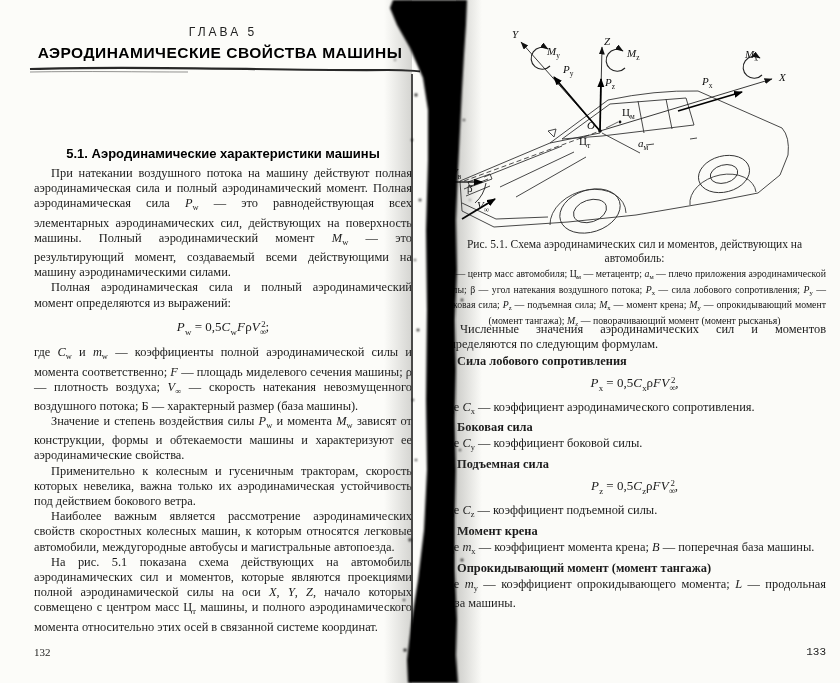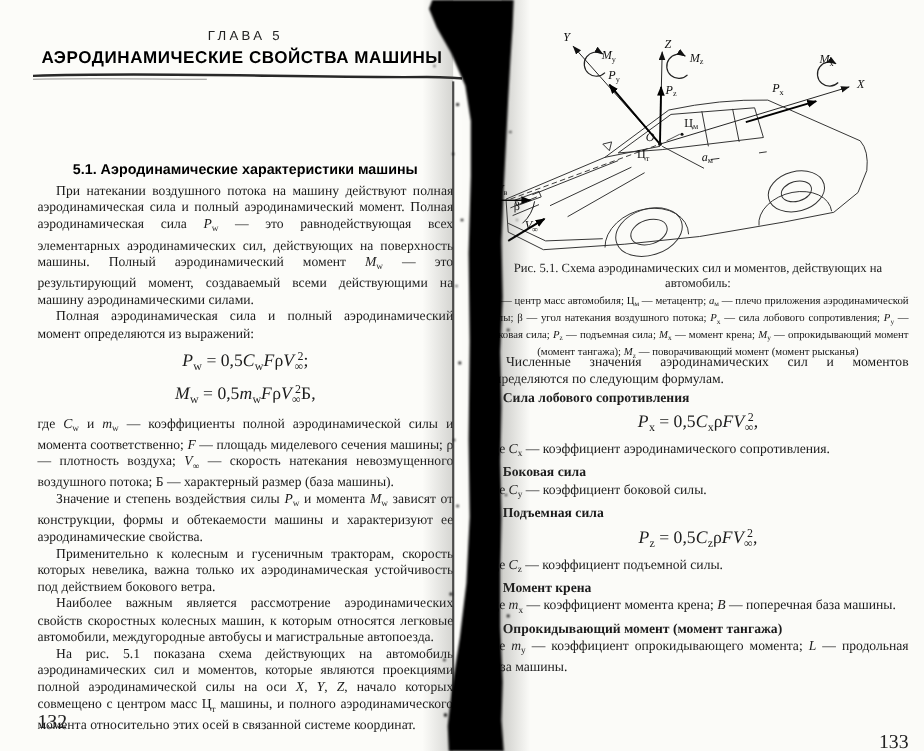--- a/index.html
+++ b/index.html
@@ -15,30 +15,30 @@
   .chapter-title{position:absolute;top:44px;left:24px;width:392px;text-align:center;
       font-family:"Liberation Sans",sans-serif;font-size:15.5px;font-weight:bold;letter-spacing:.5px;color:#000;}
   .section-title{position:absolute;top:146px;left:34px;width:378px;text-align:center;
       font-family:"Liberation Sans",sans-serif;font-size:13px;font-weight:bold;color:#000;}
 
   
   .flow{position:absolute;text-align:justify;font-size:12.4px;line-height:15.2px;}
   .flow-left{left:34px;top:166px;width:378px;}
   .flow p{margin:0;text-indent:17px;}
   .flow p.noindent{text-indent:0;}
-  .formula{font-size:16px;text-align:center;text-indent:0;margin:6px 0 6px 0;}
+  .formula{font-size:13px;text-align:center;text-indent:0;margin:6px 0 6px 0;}
   .formula i{letter-spacing:.3px;}
   .formula sup{margin-left:-5px;}
   sub,sup{font-size:.68em;}
   sub{vertical-align:-.35em;}
   sup{vertical-align:.5em;}
 
-  .page-num{position:absolute;font-size:18px;color:#222;}
+  .page-num{position:absolute;font-size:11px;color:#222;}
   .pn-left{left:34px;top:646px;}
-  .pn-right{right:14px;top:664px;}
+  .pn-right{right:14px;top:646px;font-family:Liberation Mono, monospace;}
 
   
   .rule-svg{position:absolute;left:28px;top:62px;width:448px;height:26px;}
   .edge-line{position:absolute;left:411px;top:74px;width:2px;height:588px;background:#2b2b2b;opacity:.85;}
 
   
   .figure{position:absolute;left:30px;top:5px;width:390px;height:235px;}
   .figure svg{position:absolute;left:0;top:0;}
   .flabel{position:absolute;font-size:11px;color:#111;white-space:nowrap;}
   .flabel i{font-family:"Liberation Serif",serif;}
@@ -73,21 +73,20 @@
       <path d="M2,7 C120,3 250,9 360,8 C398,8 424,12 444,22" stroke="#111" stroke-width="2.2" fill="none" opacity=".9"></path>
       <path d="M2,10 C60,9 110,10 160,10" stroke="#111" stroke-width="1" fill="none" opacity=".45"></path>
     </svg>
 
     <div class="section-title">5.1. Аэродинамические характеристики машины</div>
 
     <div class="flow flow-left">
       <p>При натекании воздушного потока на машину действуют полная аэродинамическая сила и полный аэродинамический момент. Полная аэродинамическая сила <i>P</i><sub>w</sub> — это равнодействующая всех элементарных аэродинамических сил, действующих на поверхность машины. Полный аэродинамический момент <i>M</i><sub>w</sub> — это результирующий момент, создаваемый всеми действующими на машину аэродинамическими силами.</p>
       <p>Полная аэродинамическая сила и полный аэродинамический момент определяются из выражений:</p>
       <div class="formula"><i>P</i><sub>w</sub> = 0,5<i>C</i><sub>w</sub><i>F</i>ρ<i>V</i><sub>∞</sub><sup>2</sup>;</div>
-      <div class="formula"><i>M</i><sub>w</sub> = 0,5<i>m</i><sub>w</sub><i>F</i>ρ<i>V</i><sub>∞</sub><sup>2</sup>Б,</div>
       <p class="noindent">где <i>C</i><sub>w</sub> и <i>m</i><sub>w</sub> — коэффициенты полной аэродинамической силы и момента соответственно; <i>F</i> — площадь миделевого сечения машины; ρ — плотность воздуха; <i>V</i><sub>∞</sub> — скорость натекания невозмущенного воздушного потока; Б — характерный размер (база машины).</p>
       <p>Значение и степень воздействия силы <i>P</i><sub>w</sub> и момента <i>M</i><sub>w</sub> зависят от конструкции, формы и обтекаемости машины и характеризуют ее аэродинамические свойства.</p>
       <p>Применительно к колесным и гусеничным тракторам, скорость которых невелика, важна только их аэродинамическая устойчивость под действием бокового ветра.</p>
       <p>Наиболее важным является рассмотрение аэродинамических свойств скоростных колесных машин, к которым относятся легковые автомобили, междугородные автобусы и магистральные автопоезда.</p>
       <p>На рис. 5.1 показана схема действующих на автомобиль аэродинамических сил и моментов, которые являются проекциями полной аэродинамической силы на оси <i>X</i>, <i>Y</i>, <i>Z</i>, начало которых совмещено с центром масс Ц<sub>т</sub> машины, и полного аэродинамического момента относительно этих осей в связанной системе координат.</p>
     </div>
 
     <div class="page-num pn-left">132</div>
     <div class="edge-line"></div>
   </div>
@@ -158,21 +157,21 @@
         </g>
         <line x1="168" y1="117" x2="156" y2="123" stroke="#222" stroke-width=".7"></line>
       </svg>
 
       <span class="flabel" style="left:62px;top:23px"><i>Y</i></span>
       <span class="flabel" style="left:154px;top:30px"><i>Z</i></span>
       <span class="flabel" style="left:329px;top:66px"><i>X</i></span>
       <span class="flabel" style="left:97px;top:40px"><i>M</i><sub>y</sub></span>
       <span class="flabel" style="left:177px;top:42px"><i>M</i><sub>z</sub></span>
       <span class="flabel" style="left:295px;top:43px"><i>M</i><sub>x</sub></span>
-      <span class="flabel" style="left:103px;top:58px"><i>P</i><sub>y</sub></span>
+      <span class="flabel" style="left:113px;top:58px"><i>P</i><sub>y</sub></span>
       <span class="flabel" style="left:155px;top:71px"><i>P</i><sub>z</sub></span>
       <span class="flabel" style="left:252px;top:70px"><i>P</i><sub>x</sub></span>
       <span class="flabel" style="left:137px;top:114px"><i>O</i></span>
       <span class="flabel" style="left:172px;top:101px">Ц<sub>м</sub></span>
       <span class="flabel" style="left:129px;top:130px">Ц<sub>т</sub></span>
       <span class="flabel" style="left:188px;top:132px"><i>a</i><sub>м</sub></span>
       <span class="flabel" style="left:1px;top:161px"><i>V</i><sub>в</sub></span>
       <span class="flabel" style="left:17px;top:177px">β</span>
       <span class="flabel" style="left:27px;top:194px"><i>V</i><sub>∞</sub></span>
     </div>

